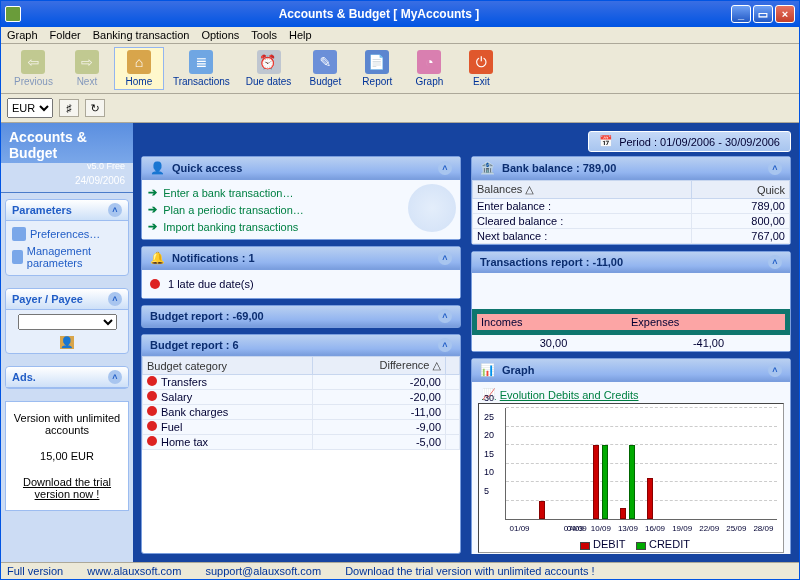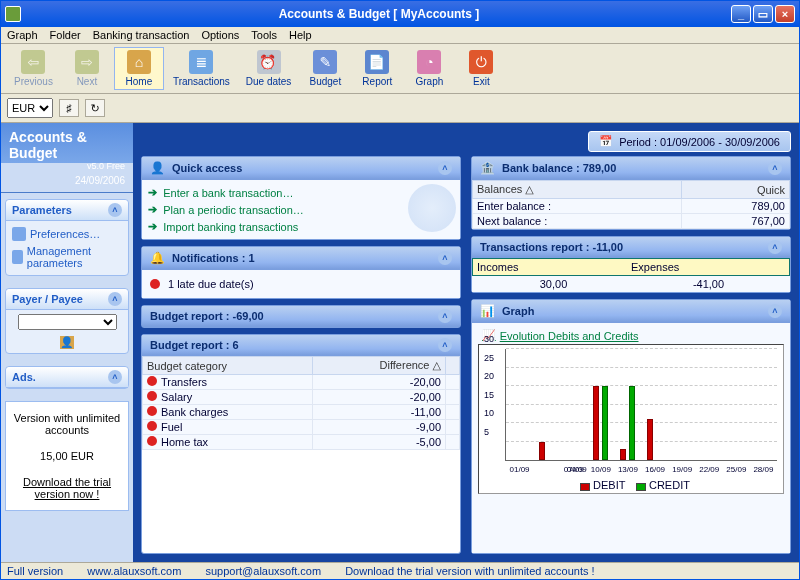--- a/index.html
+++ b/index.html
@@ -63,21 +63,21 @@
 .bar { position: absolute; bottom: 0; width: 6px; }
 .bar.debit { background: #c00; border: 1px solid #800; }
 .bar.credit { background: #0a0; border: 1px solid #060; }
 .legend { text-align: center; font-size: 9px; padding-top: 2px; position: absolute; bottom: 2px; left: 0; right: 0; }
 .legend .sw { display: inline-block; width: 10px; height: 8px; border: 1px solid #444; vertical-align: middle; margin: 0 3px 0 8px; }
 .statusbar { background: #ece9d8; border-top: 1px solid #aca899; padding: 2px 6px; display: flex; gap: 24px; color: #003399; }
 .statusbar span { cursor: pointer; }
 .small-btn { width: 20px; height: 18px; border: 1px solid #aca899; background: #f6f5f0; display: flex; align-items: center; justify-content: center; cursor: pointer; font-size: 11px; }
 .trans-row { display: flex; padding: 2px 4px; }
 .trans-row > div { flex: 1; }
-.trans-lbl { background: #fef9c3; border: 1px solid #0f766e; }
+.trans-lbl { background: #fca5a5; border: 5px solid #0f766e; margin-top: 36px; }
 </style>
 </head>
 <body>
 
 <div class="window">
   <div class="titlebar">
     <div class="app-icon"></div>
     <div class="title">Accounts &amp; Budget [ MyAccounts ]</div>
     <div class="wbtns">
       <div class="wbtn">_</div>
@@ -318,20 +318,24 @@
                 <thead>
                     <tr>
                   <th><span>Balances</span> △</th>
                   <th class="num">Quick</th>
                 </tr>
                   </thead>
                 <tbody id="balance-rows">
                     <tr>
                       <td>Enter balance :</td>
                       <td class="num">789,00</td>
+                    </tr>
+                    <tr>
+                      <td>Cleared balance :</td>
+                      <td class="num">800,00</td>
                     </tr>
                     <tr>
                       <td>Next balance :</td>
                       <td class="num">767,00</td>
                     </tr>
                   </tbody>
               </table>
             </div>
           </div>
 

